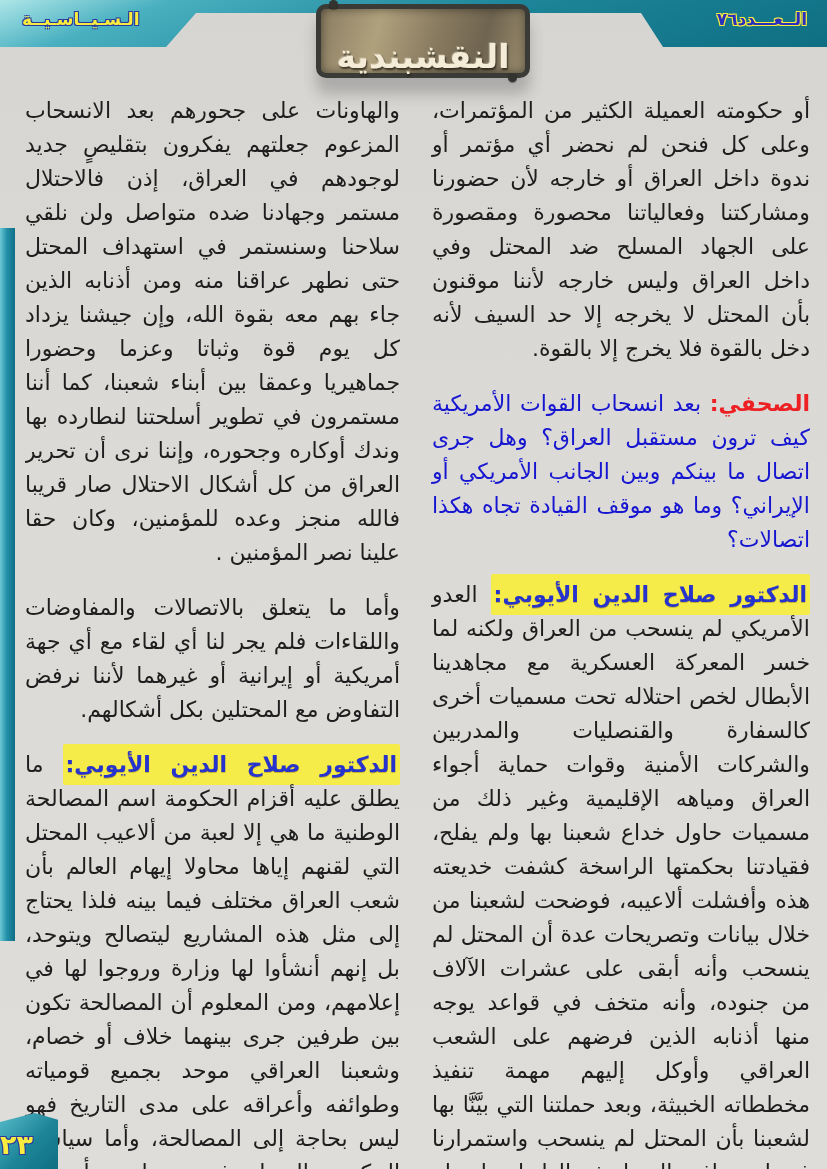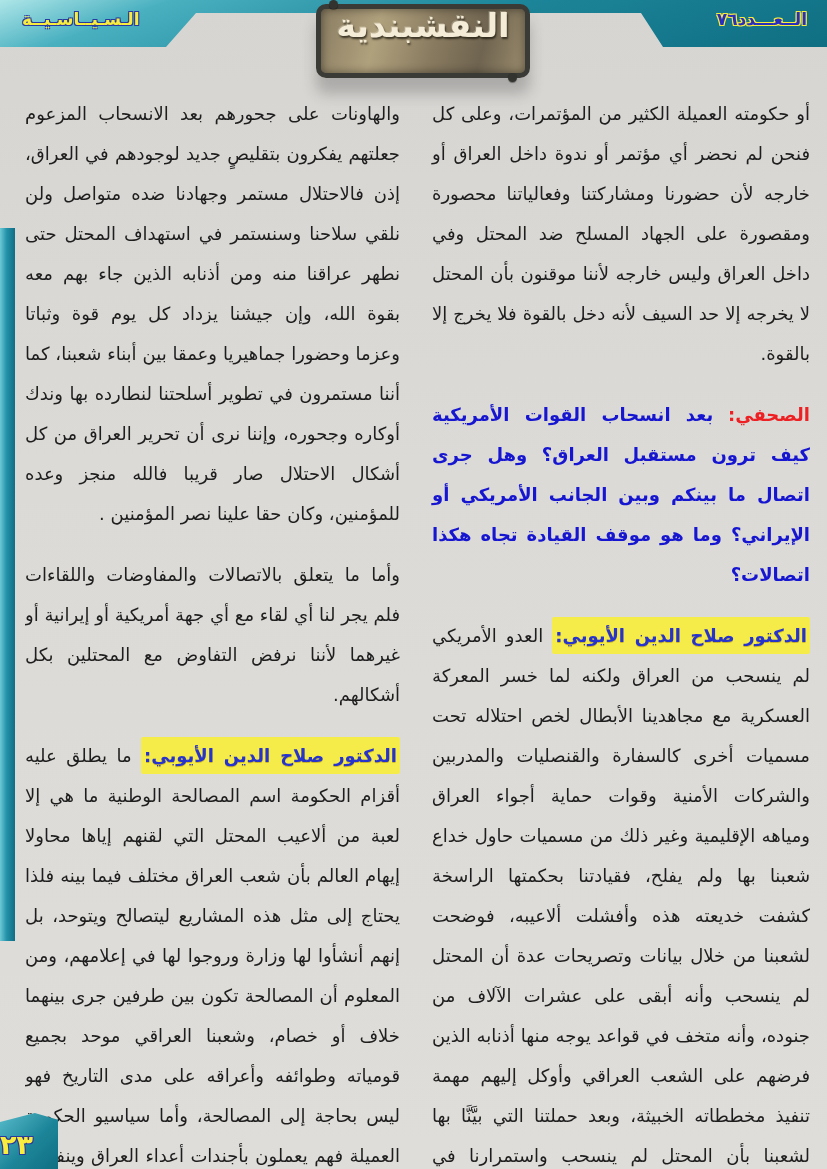--- a/index.html
+++ b/index.html
@@ -25,21 +25,21 @@
   .hdr-label.issue{
     right:20px;color:#2a2ebc;
     text-shadow:-1px -1px 0 #f8ec3f,1px -1px 0 #f8ec3f,-1px 1px 0 #f8ec3f,1px 1px 0 #f8ec3f;
   }
   
   .plaque{
     position:absolute;left:316px;top:4px;width:214px;height:74px;
     background:linear-gradient(105deg,#8a7d62 0%,#b0a17d 28%,#897b60 55%,#6f6450 78%,#9a8c6d 100%);
     border:5px solid #3a3a36;border-radius:10px;box-sizing:border-box;
     box-shadow:inset 0 0 10px rgba(0,0,0,.45), 0 16px 14px rgba(60,60,60,.28);
-    display:flex;align-items:flex-start;justify-content:center;
+    display:flex;align-items:flex-end;justify-content:center;
   }
   .plaque::before,.plaque::after{
     content:"";position:absolute;width:9px;height:9px;background:#33332f;border-radius:50%;
     top:-9px;left:8px;box-shadow:0 1px 1px rgba(0,0,0,.4);
   }
   .plaque::after{left:auto;right:8px;top:auto;bottom:-9px;}
   .plaque-text{
     color:#f4ecd6;font-size:33px;font-weight:bold;line-height:1;
     text-shadow:1px 2px 2px rgba(30,25,15,.75), -1px -1px 0 rgba(255,255,240,.25);
   }
@@ -59,25 +59,25 @@
     font-size:27px;font-weight:bold;color:#f8ec3f;padding-top:6px;
     text-shadow:-1px -1px 0 #2b3a9e,1px -1px 0 #2b3a9e,-1px 1px 0 #2b3a9e,1px 1px 0 #2b3a9e;
   }
   
   .columns{
     position:absolute;top:94px;right:17px;left:25px;height:1075px;overflow:hidden;
     display:grid;grid-template-columns:378px 1fr;column-gap:32px;direction:rtl;
   }
   .column{direction:rtl;}
   .para{
-    margin:0 0 21px 0;font-size:18px;line-height:40px;color:#1e1e1e;
+    margin:0 0 21px 0;font-size:22px;line-height:34px;color:#1e1e1e;
     text-align:justify;
   }
   .q-label{color:#ed2024;font-weight:bold;}
-  .q-text{color:#1616d0;font-weight:bold;margin-top:28px;}
+  .q-text{color:#1616d0;font-weight:normal;margin-top:28px;}
   .a-label{color:#2633cc;font-weight:bold;background:#f6ec49;padding:8px 3px;border-radius:2px;
     text-shadow:0 1px 0 rgba(130,90,0,.35);}
 </style>
 </head>
 <body>
 
 <div class="page">
 
   <div class="header-band"></div>
   <div class="hdr-label cat">الـسـيــاسـيــة</div>

